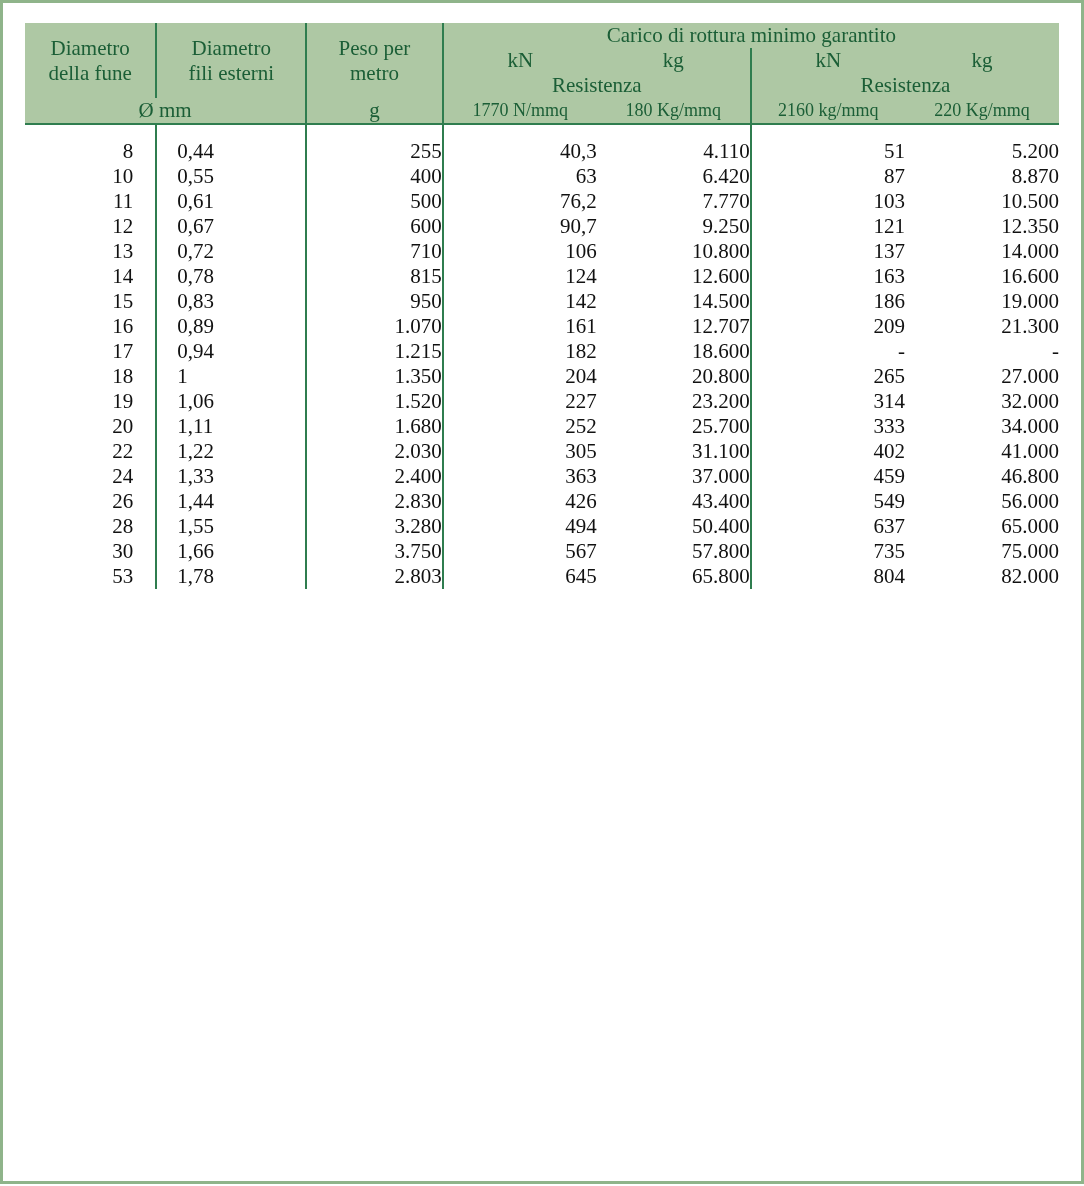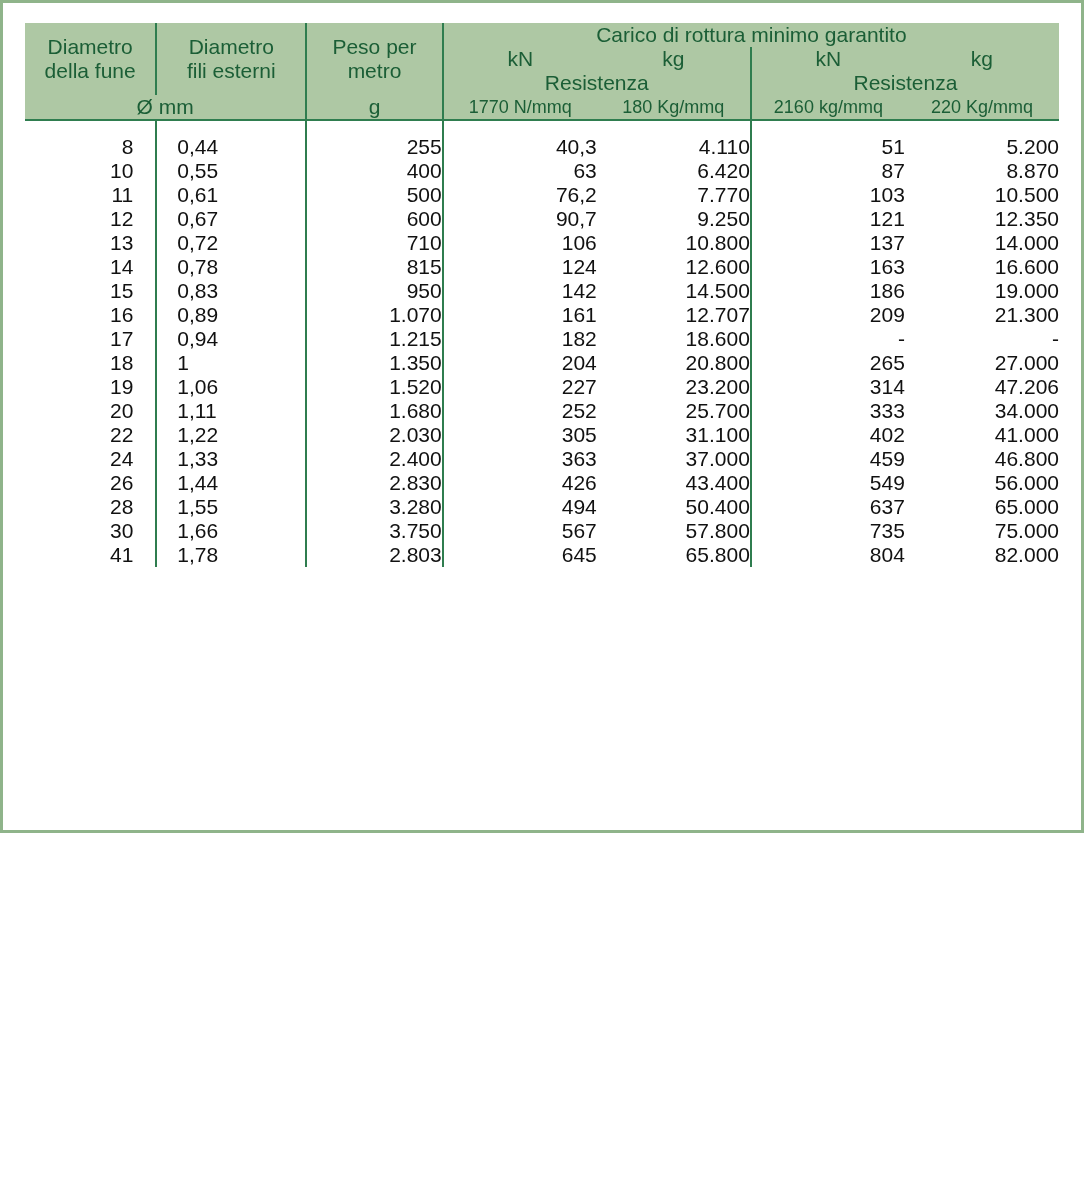--- a/index.html
+++ b/index.html
@@ -8,24 +8,25 @@
     background: #ffffff;
   }
   body {
     width: 1084px;
     height: 1186px;
     font-family: "Liberation Sans", sans-serif;
   }
   .page {
     box-sizing: border-box;
     width: 1084px;
-    height: 833px;
+    height: 1184px;
     padding: 20px 22px 22px 22px;
     background: #ffffff;
     border: 3px solid #8fb48a;
+    font-family: Liberation Serif, serif;
   }
   table.spec {
     border-collapse: collapse;
     width: 100%;
     table-layout: fixed;
   }
   table.spec td, table.spec th {
     padding: 0;
     margin: 0;
   }
@@ -228,21 +229,21 @@
           <td class="sep">265</td>
           <td>27.000</td>
         </tr>
         <tr>
           <td class="c-diam">19</td>
           <td class="c-fili sep">1,06</td>
           <td class="sep">1.520</td>
           <td class="sep">227</td>
           <td>23.200</td>
           <td class="sep">314</td>
-          <td>47.206</td>
+          <td>32.000</td>
         </tr>
         <tr>
           <td class="c-diam">20</td>
           <td class="c-fili sep">1,11</td>
           <td class="sep">1.680</td>
           <td class="sep">252</td>
           <td>25.700</td>
           <td class="sep">333</td>
           <td>34.000</td>
         </tr>
@@ -285,21 +286,21 @@
         <tr>
           <td class="c-diam">30</td>
           <td class="c-fili sep">1,66</td>
           <td class="sep">3.750</td>
           <td class="sep">567</td>
           <td>57.800</td>
           <td class="sep">735</td>
           <td>75.000</td>
         </tr>
         <tr>
-          <td class="c-diam">41</td>
+          <td class="c-diam">53</td>
           <td class="c-fili sep">1,78</td>
           <td class="sep">2.803</td>
           <td class="sep">645</td>
           <td>65.800</td>
           <td class="sep">804</td>
           <td>82.000</td>
         </tr>
       </tbody>
   </table>
 </div>

